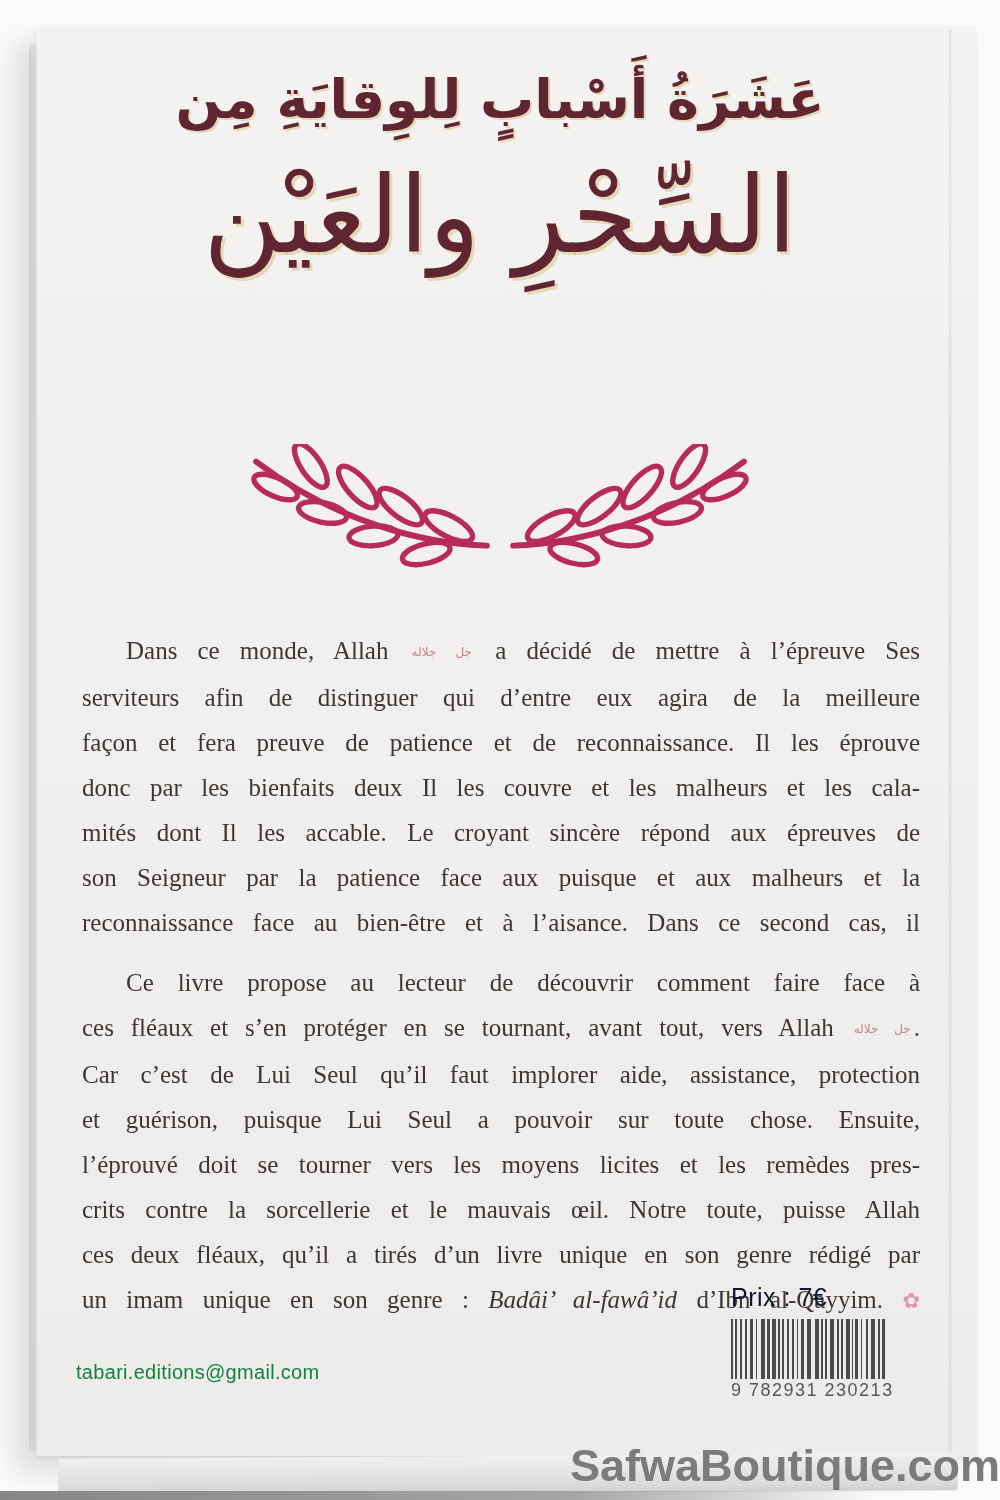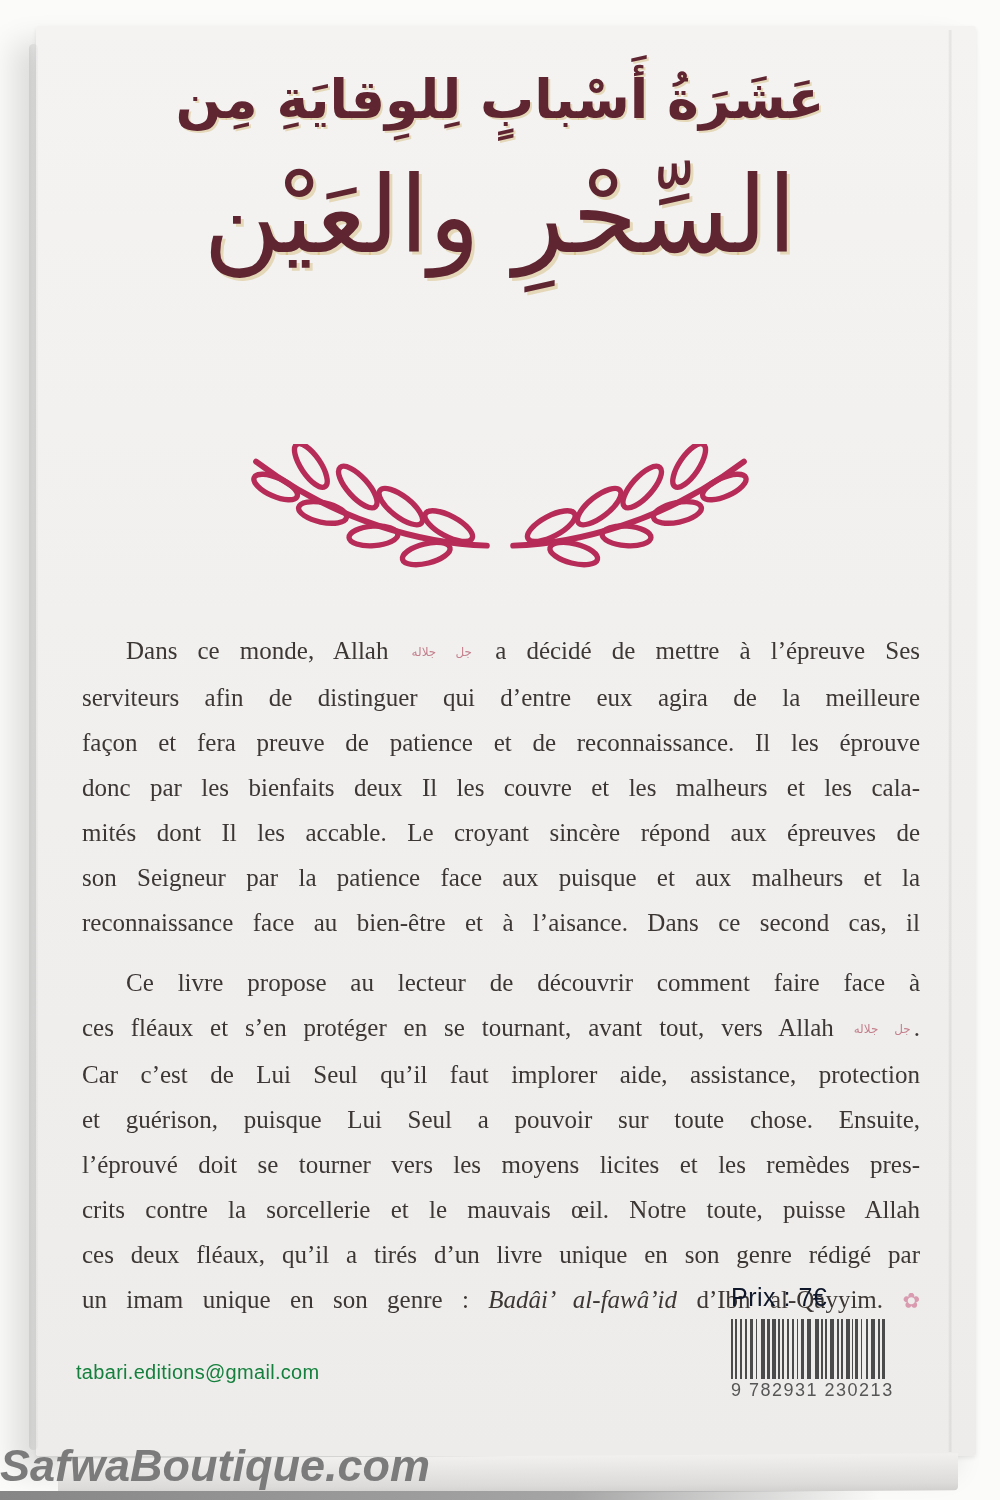--- a/index.html
+++ b/index.html
@@ -50,22 +50,22 @@
   .pricebox{position:absolute;left:731px;top:1283px;width:186px;
             font-family:"Liberation Sans",sans-serif;}
   .price{font-size:25px;color:#0f172a;letter-spacing:.5px;}
   .barcode-bars{display:flex;height:60px;margin-top:7px;}
   .barcode-bars div{height:60px;background:#4b4b4b;flex:none;}
   .bcdigits{font-size:18px;color:#565656;letter-spacing:1.5px;margin-top:1px;white-space:nowrap;}
 
   
   .email{position:absolute;left:76px;top:1361px;
          font-family:"Liberation Sans",sans-serif;font-size:20px;color:#15803d;letter-spacing:.3px;}
-  .watermark{position:absolute;left:0;right:0;top:1440px;text-align:left;z-index:5;
-         font-family:"Liberation Sans",sans-serif;font-weight:bold;font-size:45px;color:#7b7b7b;font-style:italic;}
+  .watermark{position:absolute;left:0;right:0;top:1440px;text-align:right;z-index:5;
+         font-family:"Liberation Sans",sans-serif;font-weight:bold;font-size:45px;color:#7b7b7b;}
 </style>
 </head>
 <body>
 
 <div class="photo">
 
   <div class="book">
     <div class="left-edge"></div>
     <div class="spine-crease"></div>
   </div>

